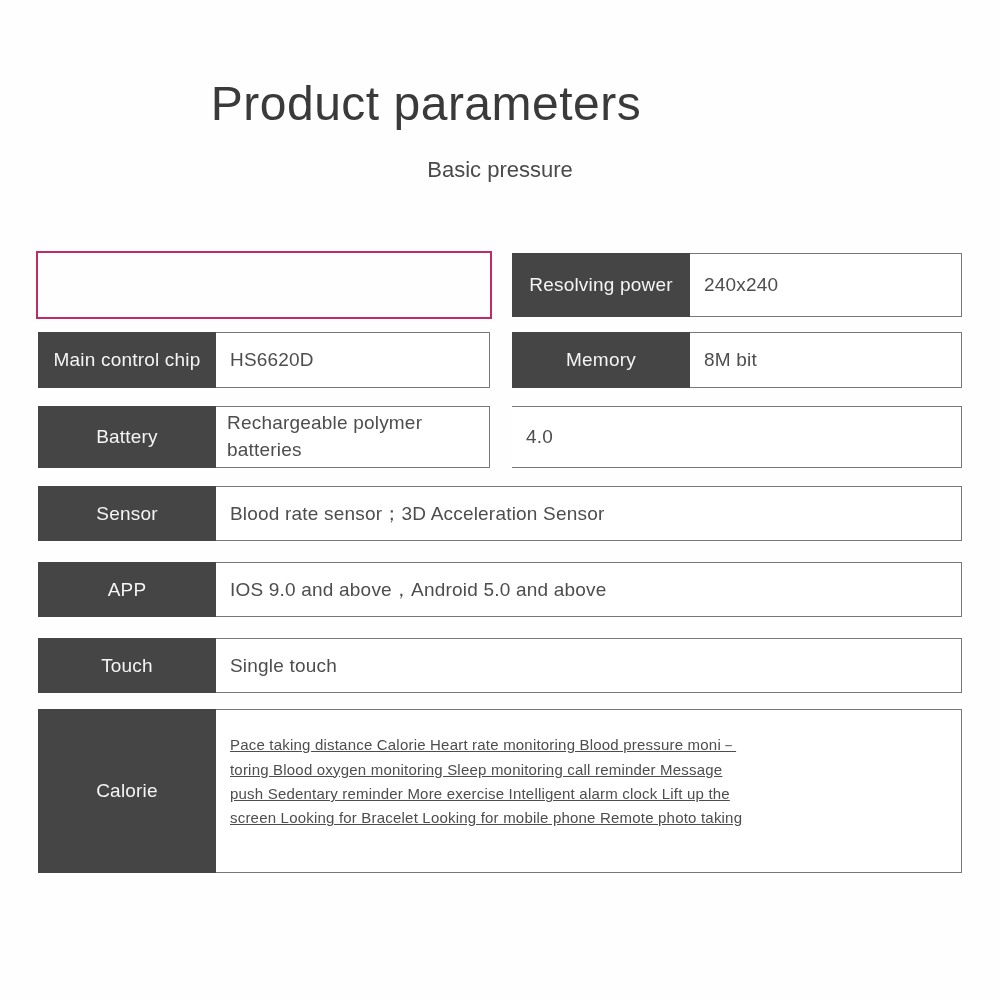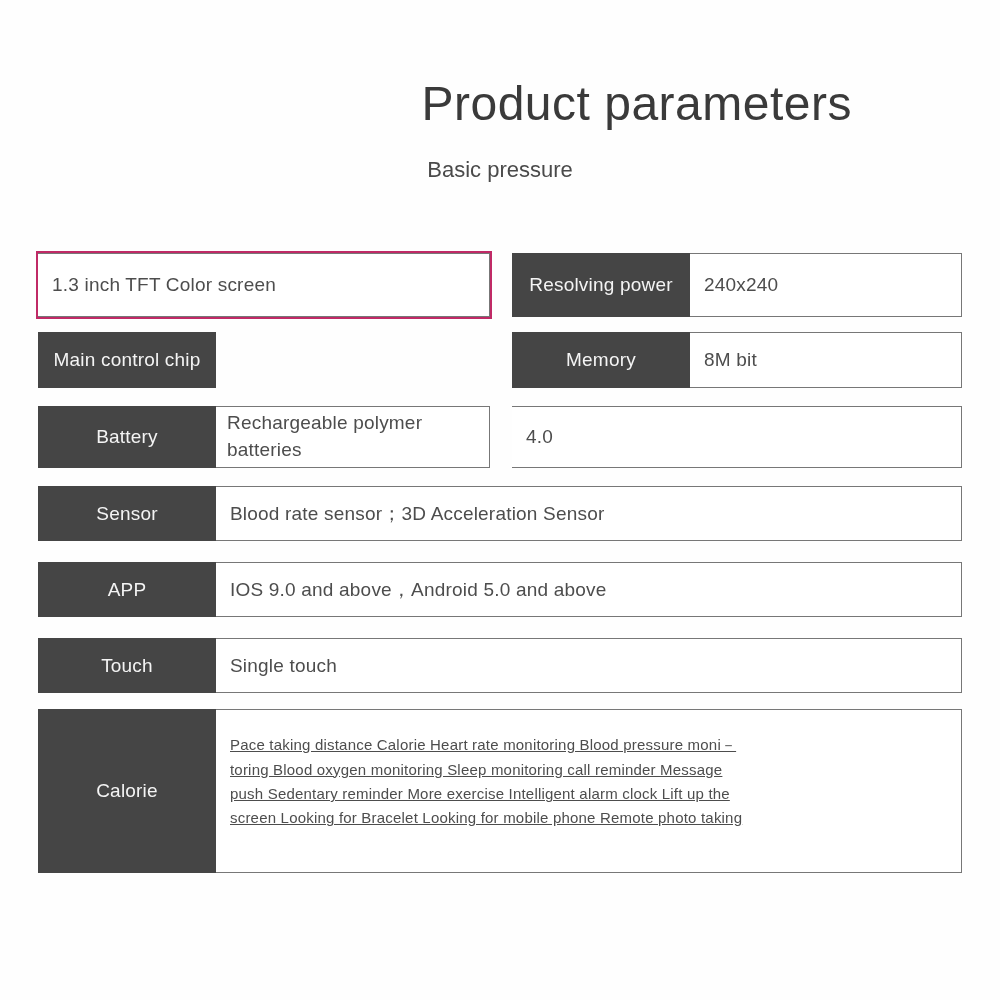--- a/index.html
+++ b/index.html
@@ -22,21 +22,21 @@
     height: 1000px;
     background: #fefefe;
   }
 
   
   .title {
     position: absolute;
     left: 0;
     top: 78px;
     width: 852px;
-    text-align: right;
+    text-align: center;
     font-size: 48px;
     font-weight: 400;
     letter-spacing: 0.5px;
     color: #3a3a3a;
     line-height: 1.1;
   }
   .subtitle {
     position: absolute;
     left: 0;
     top: 157px;
@@ -137,30 +137,30 @@
 
 <div class="page">
 
   <div class="title">Product parameters</div>
 
   <div class="subtitle">Basic pressure</div>
 
   <div class="table">
 
     <div class="row half-left highlight" id="r-screen">
-      <div class="cell-value">1.3  inch TFT Color screen</div>
     </div>
 
     <div class="row half-right" id="r-resolve">
       <div class="cell-label">Resolving power</div>
       <div class="cell-value">240x240</div>
     </div>
 
     <div class="row half-left" id="r-chip">
       <div class="cell-label">Main control chip</div>
+      <div class="cell-value">HS6620D</div>
     </div>
 
     <div class="row half-right" id="r-memory">
       <div class="cell-label">Memory</div>
       <div class="cell-value">8M bit</div>
     </div>
 
     <div class="row half-left" id="r-battery">
       <div class="cell-label">Battery</div>
       <div class="cell-value wrap">Rechargeable polymer

